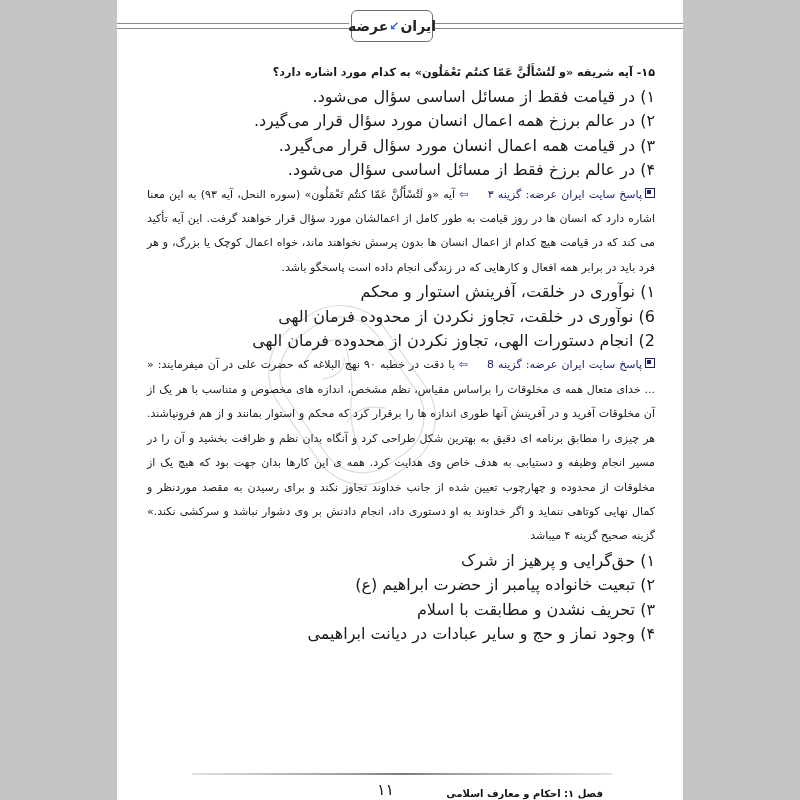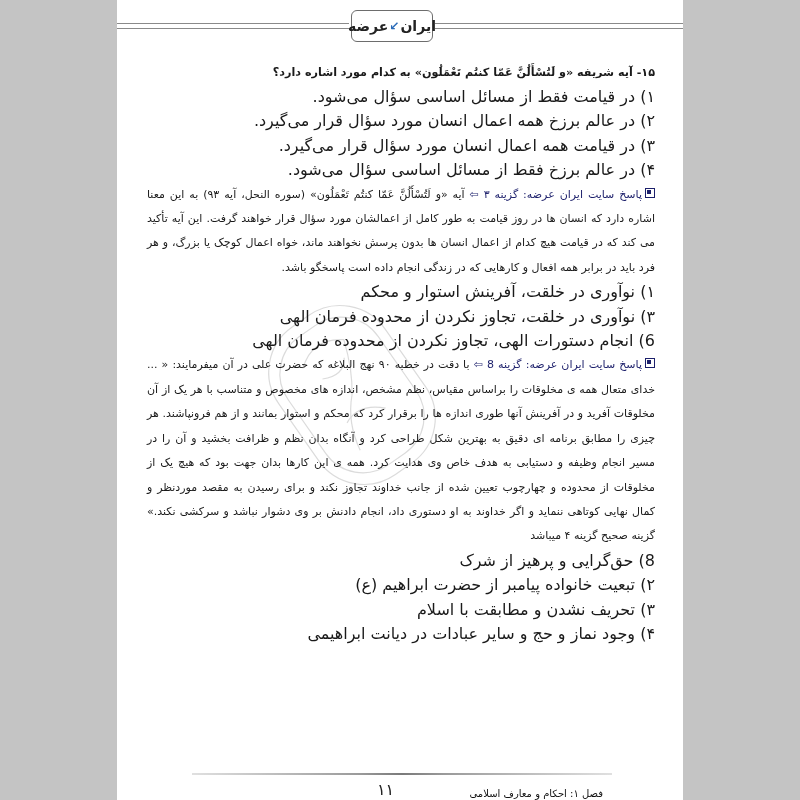--- a/index.html
+++ b/index.html
@@ -33,40 +33,40 @@
   }
   .q {
     font-weight: bold; font-size: 11.2px; line-height: 24px; margin: 0;
     text-align: justify; text-align-last: right;
   }
   .opt { font-size: 16px; line-height: 24.4px; margin: 0; }
   .ans {
     font-size: 11px; line-height: 24.4px; margin: 0;
     text-align: justify; text-align-last: right;
   }
-  .ans-label { color: #1c1f6b; }
+  .ans-label { color: #1c1f6b; margin-left: 15px; }
   .box-icon {
     display: inline-block; width: 8px; height: 8px; border: 1.5px solid #1c1f6b;
     background: #fff; margin-left: 3px; position: relative; top: 0px;
   }
   .box-icon::after {
     content: ""; position: absolute; left: 1px; top: 1px; width: 4px; height: 4px; background: #1c1f6b;
   }
   .arrow { color: #1c1f6b; font-size: 11px; }
   .footer-rule {
     position: absolute; left: 75px; width: 420px; top: 773px; height: 2px;
     background: linear-gradient(to right, #e0e0e0, #9a9a9a 40%, #7a7a7a 50%, #9a9a9a 60%, #e0e0e0);
   }
   .page-num {
     position: absolute; top: 780px; left: 260px; width: 50px; text-align: left;
     font-size: 16px; color: #222;
   }
   .chapter {
     position: absolute; top: 788px; right: 80px; direction: rtl;
-    font-size: 10px; font-weight: normal; color: #111;
+    font-size: 10px; font-weight: bold; color: #111;
   }
   .watermark {
     position: absolute; left: 140px; top: 265px; width: 190px; height: 260px;
     pointer-events: none; opacity: 0.35;
   }
 </style>
 </head>
 <body>
 
 <div class="page">
@@ -95,30 +95,30 @@
       <p class="opt">۳) در قیامت همه اعمال انسان مورد سؤال قرار می‌گیرد.</p>
       <p class="opt">۴) در عالم برزخ فقط از مسائل اساسی سؤال می‌شود.</p>
       <p class="ans">
         <span class="box-icon"></span><span class="ans-label">پاسخ سایت ایران عرضه: گزینه ۳</span>
         <span class="arrow">⇦</span><span> آیه «و لَتُسْأَلُنَّ عَمّا کنتُم تَعْمَلُون» (سوره النحل، آیه ۹۳) به این معنا اشاره دارد که انسان ها در روز قیامت به طور کامل از اعمالشان مورد سؤال قرار خواهند گرفت. این آیه تأکید می کند که در قیامت هیچ کدام از اعمال انسان ها بدون پرسش نخواهند ماند، خواه اعمال کوچک یا بزرگ، و هر فرد باید در برابر همه افعال و کارهایی که در زندگی انجام داده است پاسخگو باشد.</span>
       </p>
     </section>
 
     <section>
       <p class="opt">۱) نوآوری در خلقت، آفرینش استوار و محکم</p>
-      <p class="opt">۳) نوآوری در خلقت، تجاوز نکردن از محدوده فرمان الهی</p>
-      <p class="opt">6) انجام دستورات الهی، تجاوز نکردن از محدوده فرمان الهی</p>
+      <p class="opt">6) نوآوری در خلقت، تجاوز نکردن از محدوده فرمان الهی</p>
+      <p class="opt">2) انجام دستورات الهی، تجاوز نکردن از محدوده فرمان الهی</p>
       <p class="ans">
         <span class="box-icon"></span><span class="ans-label">پاسخ سایت ایران عرضه: گزینه 8</span>
         <span class="arrow">⇦</span><span> با دقت در خطبه ۹۰ نهج البلاغه که حضرت علی در آن میفرمایند: « ... خدای متعال همه ی مخلوقات را براساس مقیاس، نظم مشخص، اندازه های مخصوص و متناسب با هر یک از آن مخلوقات آفرید و در آفرینش آنها طوری اندازه ها را برقرار کرد که محکم و استوار بمانند و از هم فرونپاشند. هر چیزی را مطابق برنامه ای دقیق به بهترین شکل طراحی کرد و آنگاه بدان نظم و ظرافت بخشید و آن را در مسیر انجام وظیفه و دستیابی به هدف خاص وی هدایت کرد. همه ی این کارها بدان جهت بود که هیچ یک از مخلوقات از محدوده و چهارچوب تعیین شده از جانب خداوند تجاوز نکند و برای رسیدن به مقصد موردنظر و کمال نهایی کوتاهی ننماید و اگر خداوند به او دستوری داد، انجام دادنش بر وی دشوار نباشد و سرکشی نکند.» گزینه صحیح گزینه ۴ میباشد</span>
       </p>
     </section>
 
     <section>
-      <p class="opt">8) حق‌گرایی و پرهیز از شرک</p>
+      <p class="opt">۱) حق‌گرایی و پرهیز از شرک</p>
       <p class="opt">۲) تبعیت خانواده پیامبر از حضرت ابراهیم (ع)</p>
       <p class="opt">۳) تحریف نشدن و مطابقت با اسلام</p>
       <p class="opt">۴) وجود نماز و حج و سایر عبادات در دیانت ابراهیمی</p>
     </section>
   </div>
 
   <div class="footer-rule"></div>
   <div class="page-num">۱۱</div>
   <div class="chapter">فصل ۱: احکام و معارف اسلامی</div>
 </div>

